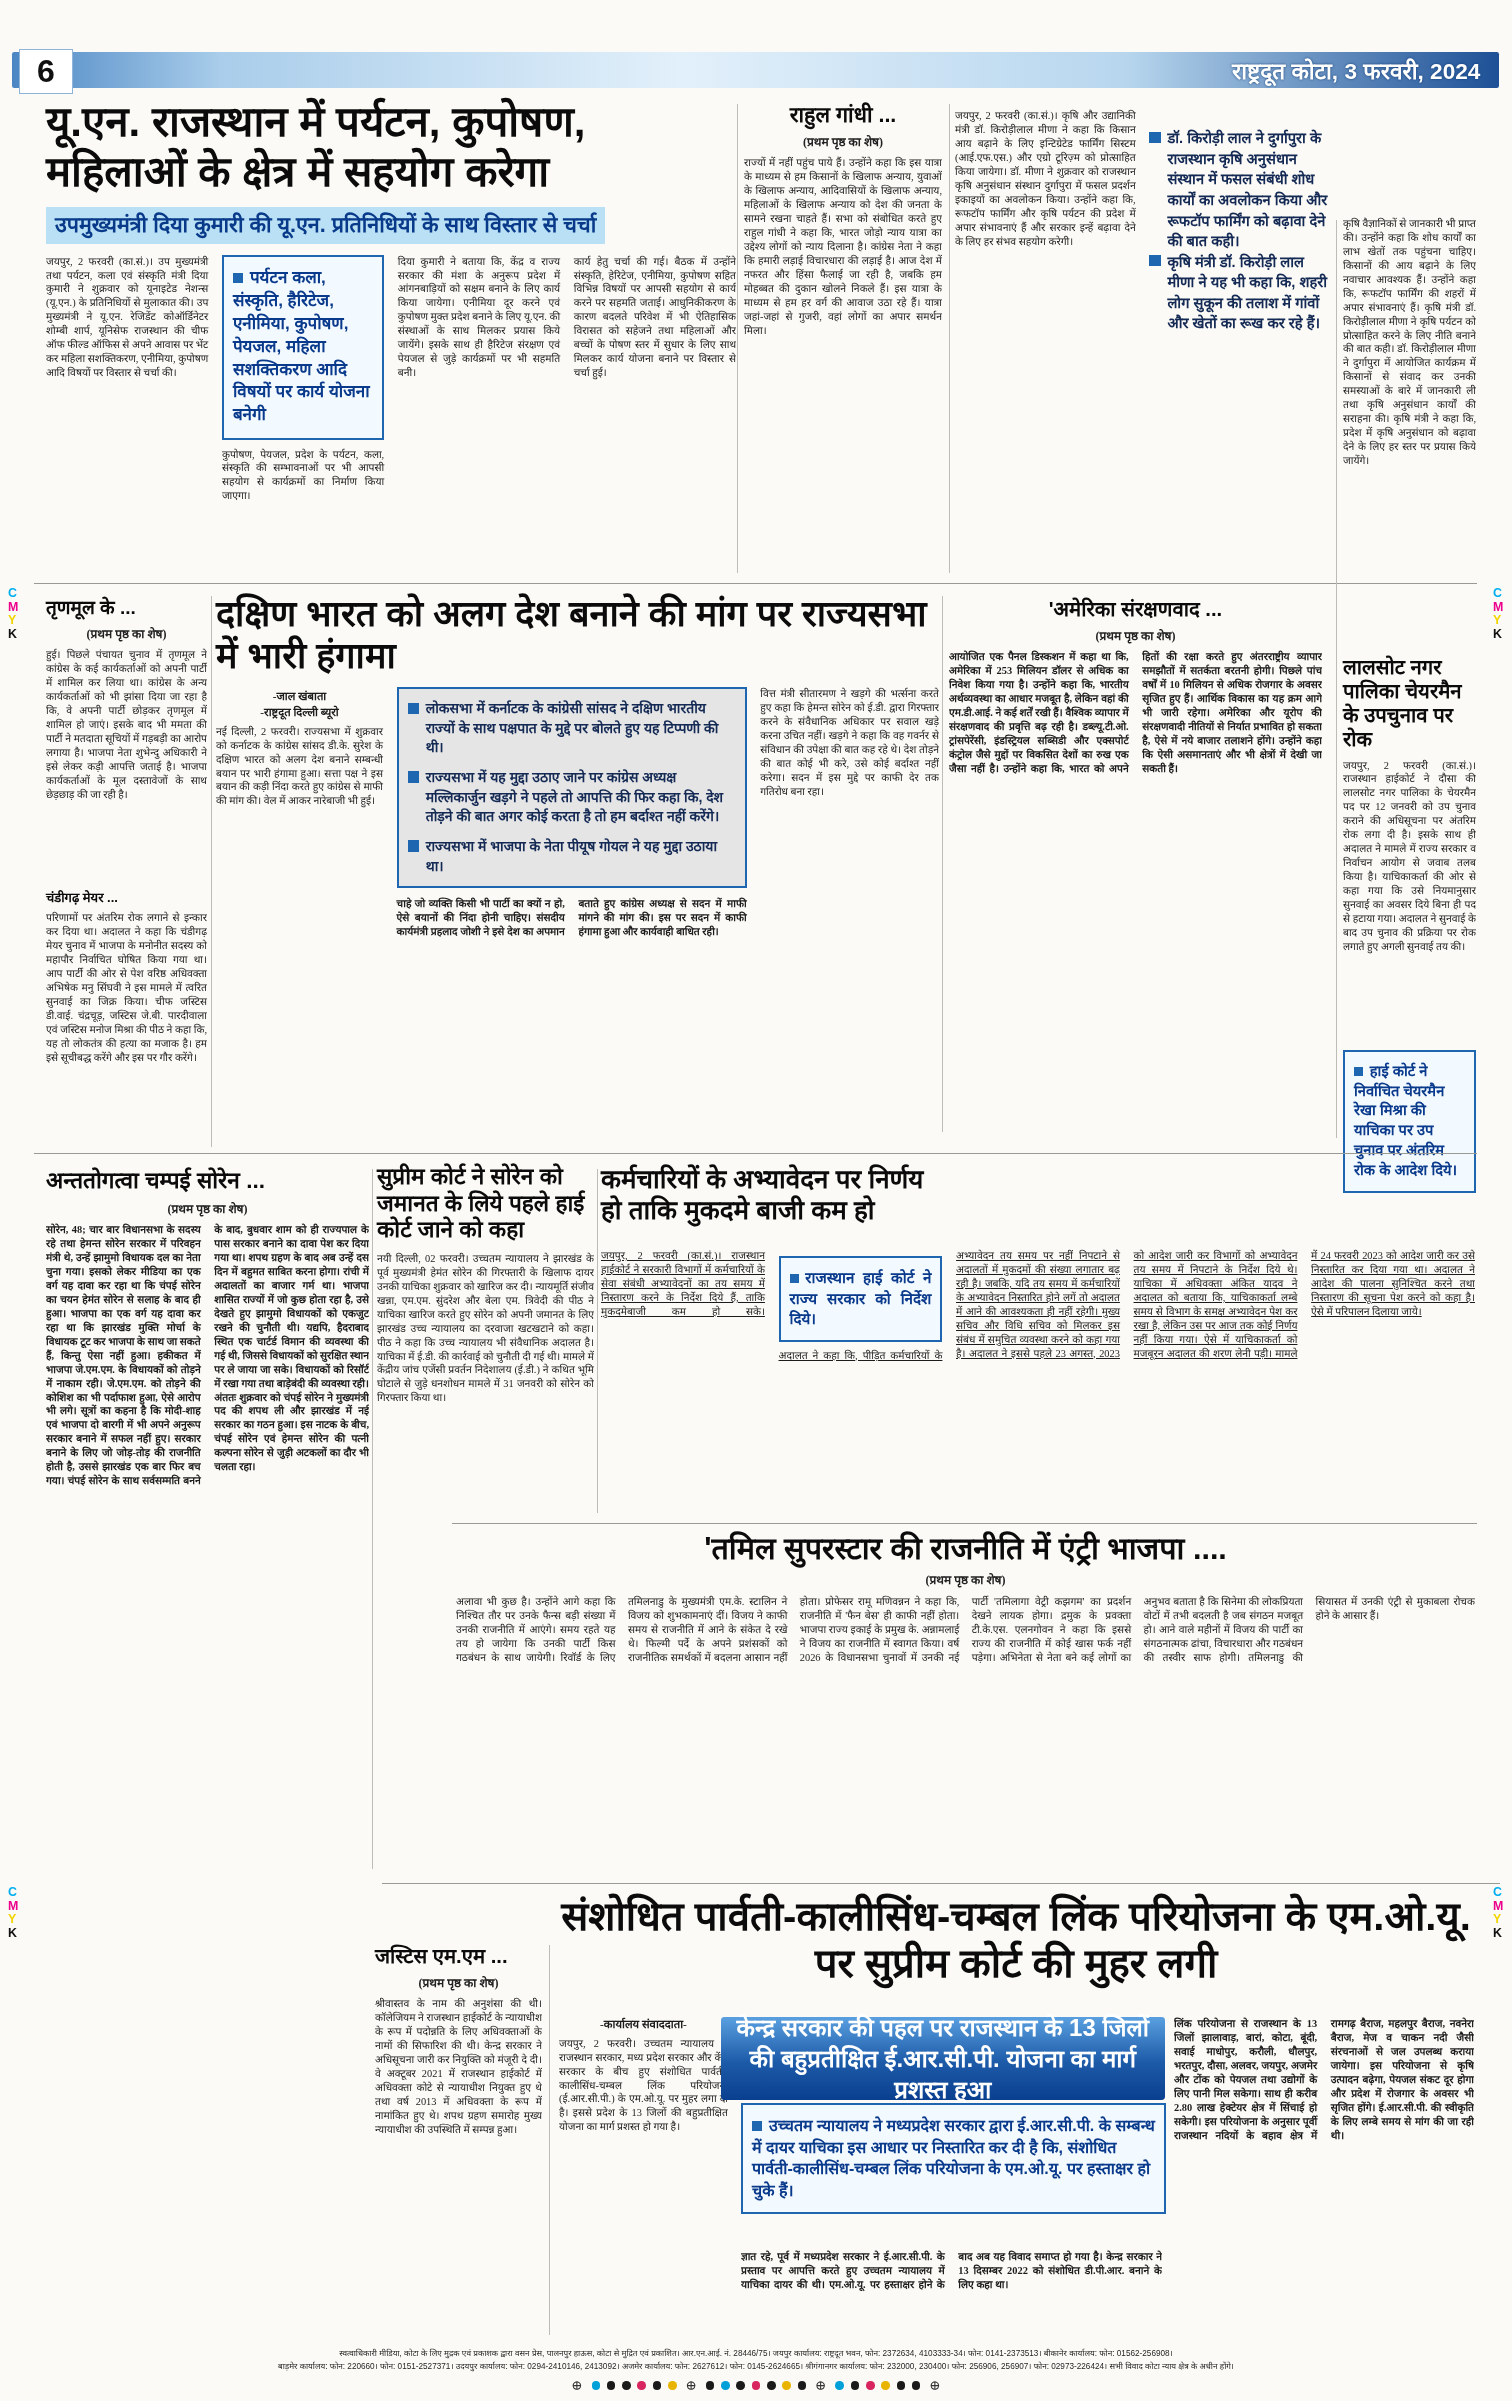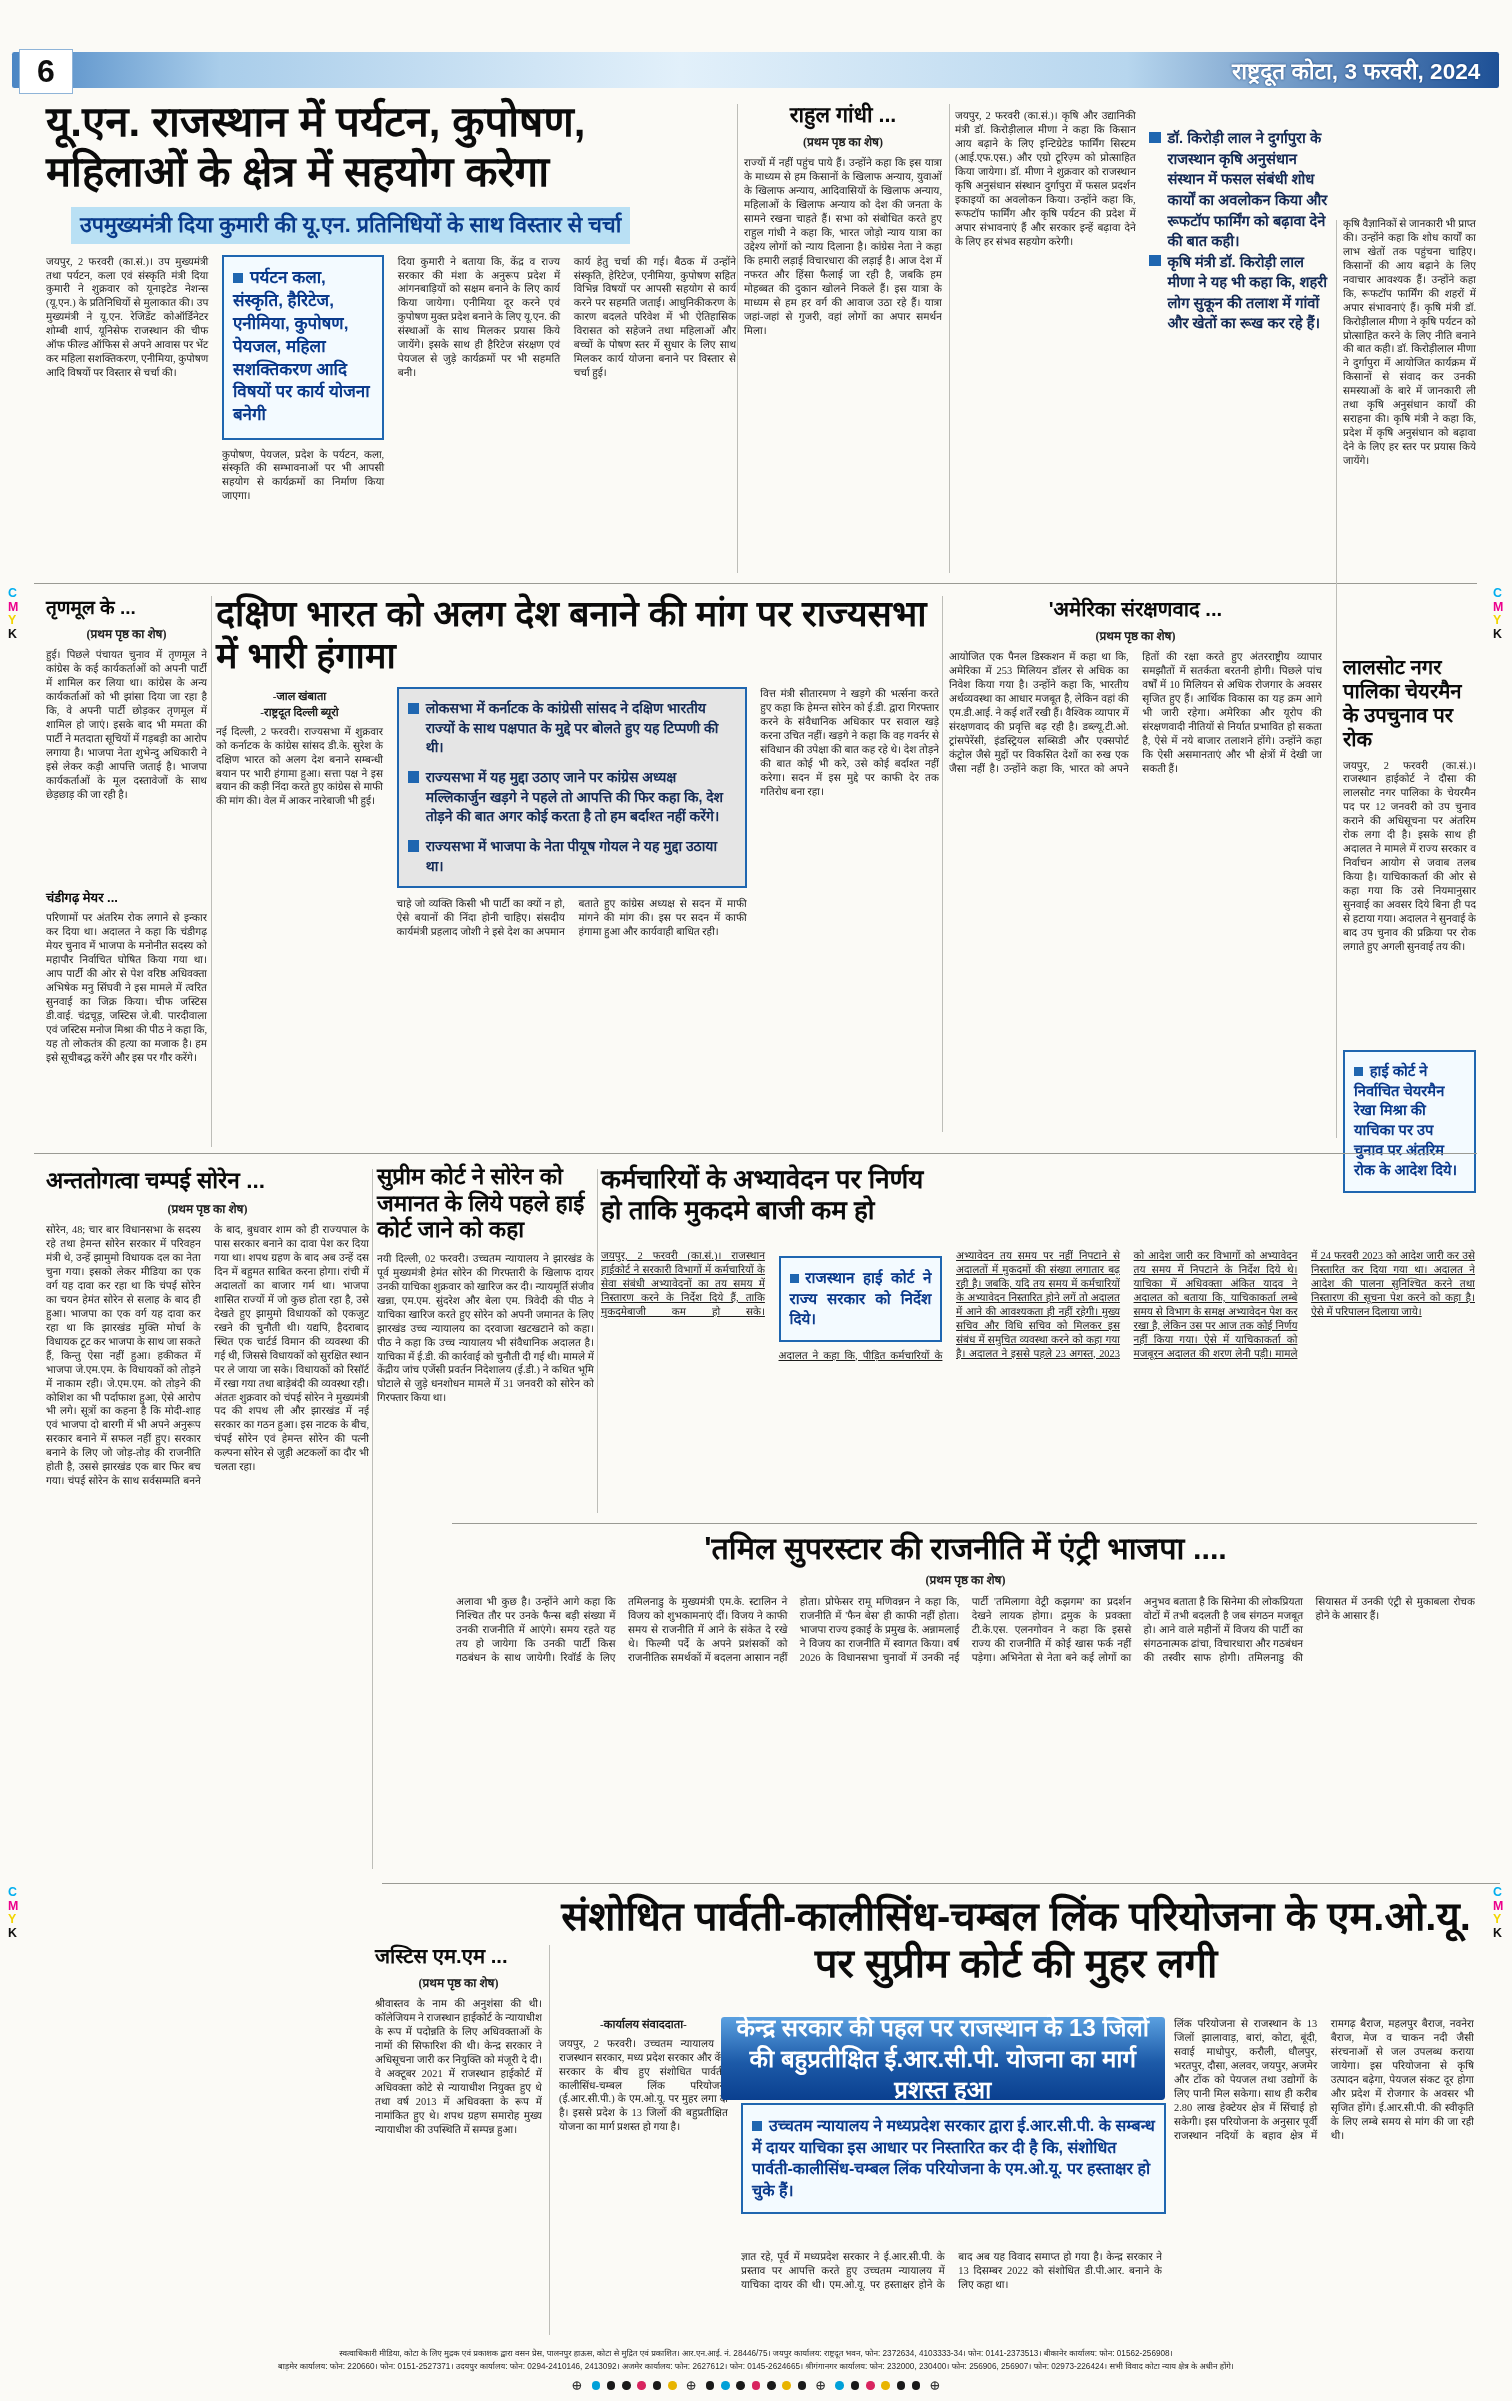--- a/index.html
+++ b/index.html
@@ -30,33 +30,33 @@
     background:linear-gradient(90deg,#4b86c4 0%,#a9cdea 14%,#e2f0fa 45%,#b7d6ee 75%,#1d5096 100%);
     display:flex;align-items:center;justify-content:flex-end;
     border-radius:2.3px;
   }
   .masthead{font-family:"Liberation Sans","DejaVu Sans",sans-serif;font-weight:700;font-size:22.6px;color:#ffffff;text-shadow:0 0 2.3px #0a3570;padding-right:19px;}
   .pagenum-box{
     position:absolute;left:19px;top:49px;width:52px;height:43px;background:#ffffff;
     border:1.1px solid #8fb4d8;display:flex;align-items:center;justify-content:center;
     font-family:"Liberation Sans","DejaVu Sans",sans-serif;font-weight:700;font-size:32px;color:#101010;z-index:5;
   }
-  .subhead-bar{background:#b9e0f4;color:#093a8a;font-family:"Liberation Sans","DejaVu Sans",sans-serif;font-weight:700;font-size:21.5px;padding:5.6px 9px;display:inline-block;line-height:1.2;margin-left:25px;}
+  .subhead-bar{background:#b9e0f4;color:#093a8a;font-family:"Liberation Sans","DejaVu Sans",sans-serif;font-weight:700;font-size:21.5px;padding:5.6px 9px;display:inline-block;line-height:1.2;}
   .grad-box{
     background:linear-gradient(180deg,#5aa0e0 0%,#1c5aa8 55%,#0a3f8f 100%);
     color:#ffffff;font-family:"Liberation Sans","DejaVu Sans",sans-serif;font-weight:700;
     font-size:24px;line-height:1.3;text-align:center;display:flex;align-items:center;justify-content:center;
     padding:5.6px 11.3px;border-radius:3.4px;
   }
   .cmyk-stack{display:flex;flex-direction:column;gap:1.1px;font-family:"Liberation Sans","DejaVu Sans",sans-serif;font-weight:700;font-size:12.4px;line-height:1;}
   .cmyk-stack .c{color:#00aeef;} .cmyk-stack .m{color:#ec008c;} .cmyk-stack .y{color:#f2d500;} .cmyk-stack .k{color:#111111;}
   .reg-dot{display:inline-block;width:8.5px;height:8.5px;border-radius:50%;margin:0 3.4px;vertical-align:middle;}
   .reg-target{display:inline-block;font-size:13.6px;color:#333;margin:0 5.6px;vertical-align:middle;}
   .footer-line{font-size:8.2px;color:#262626;text-align:center;line-height:1.4;font-family:"Liberation Sans","DejaVu Sans",sans-serif;}
-  .cols2{column-count:2;column-gap:13.6px;}
+  .cols2{column-count:2;column-gap:13.6px;font-weight:bold;}
   .cols5{column-count:5;column-gap:13.6px;}
   .cols6{column-count:6;column-gap:12.4px;}
 </style>
 </head>
 <body>
 
 <div id="paper">
 
   <div class="pagenum-box">6</div>
   <div class="abs header-bar" style="left:12.4px;top:52px;width:1487px;height:36px;">

